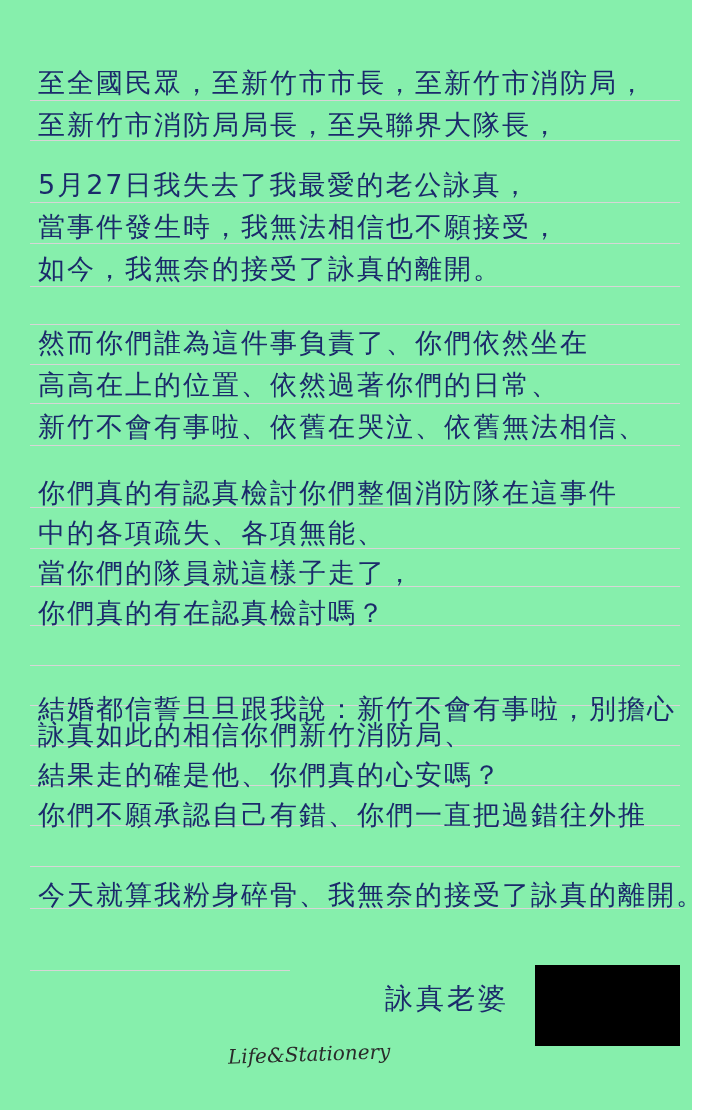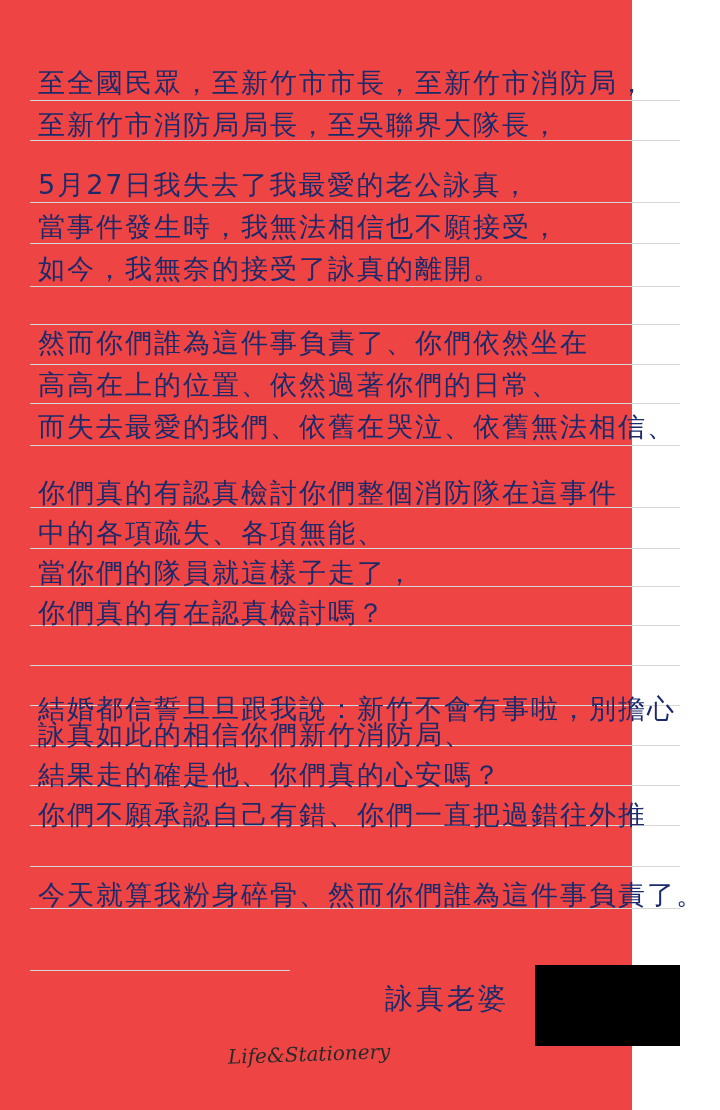--- a/index.html
+++ b/index.html
@@ -10,23 +10,23 @@
     body {
       width: 720px;
       height: 1110px;
       position: relative;
       overflow: hidden;
       font-family: "DejaVu Sans", sans-serif;
     }
     .page {
       position: absolute;
       left: 0; top: 0;
-      width: 632px;
+      width: 692px;
       height: 1110px;
-      background: #ef4444;
+      background: #86efac;
     }
     .line {
       position: absolute;
       left: 38px;
       white-space: nowrap;
       color: #1b2a6b;
       font-family: "DejaVu Sans", sans-serif;
       font-size: 27px;
       letter-spacing: 2px;
       line-height: 34px;
@@ -104,29 +104,29 @@
 
   <div class="line" style="top:66px;">至全國民眾，至新竹市市長，至新竹市消防局，</div>
   <div class="line" style="top:108px;">至新竹市消防局局長，至吳聯界大隊長，</div>
 
   <div class="line" style="top:168px;">5月27日我失去了我最愛的老公詠真，</div>
   <div class="line" style="top:210px;">當事件發生時，我無法相信也不願接受，</div>
   <div class="line" style="top:252px;">如今，我無奈的接受了詠真的離開。</div>
 
   <div class="line" style="top:326px;">然而你們誰為這件事負責了、你們依然坐在</div>
   <div class="line" style="top:368px;">高高在上的位置、依然過著你們的日常、</div>
-  <div class="line" style="top:410px;">而失去最愛的我們、依舊在哭泣、依舊無法相信、</div>
+  <div class="line" style="top:410px;">新竹不會有事啦、依舊在哭泣、依舊無法相信、</div>
 
   <div class="line" style="top:476px;">你們真的有認真檢討你們整個消防隊在這事件</div>
   <div class="line" style="top:516px;">中的各項疏失、各項無能、</div>
   <div class="line" style="top:556px;">當你們的隊員就這樣子走了，</div>
   <div class="line" style="top:596px;">你們真的有在認真檢討嗎？</div>
   <div class="line" style="top:692px;">結婚都信誓旦旦跟我說：新竹不會有事啦，別擔心</div>
   <div class="line" style="top:718px;">詠真如此的相信你們新竹消防局、</div>
   <div class="line" style="top:758px;">結果走的確是他、你們真的心安嗎？</div>
   <div class="line" style="top:798px;">你們不願承認自己有錯、你們一直把過錯往外推</div>
-  <div class="line" style="top:878px;">今天就算我粉身碎骨、然而你們誰為這件事負責了。</div>
+  <div class="line" style="top:878px;">今天就算我粉身碎骨、我無奈的接受了詠真的離開。</div>
 
   <div class="signature">詠真老婆</div>
   <div class="redaction"></div>
   <div class="brand">Life&amp;Stationery</div>
 
 </div>
 
 </body></html>

